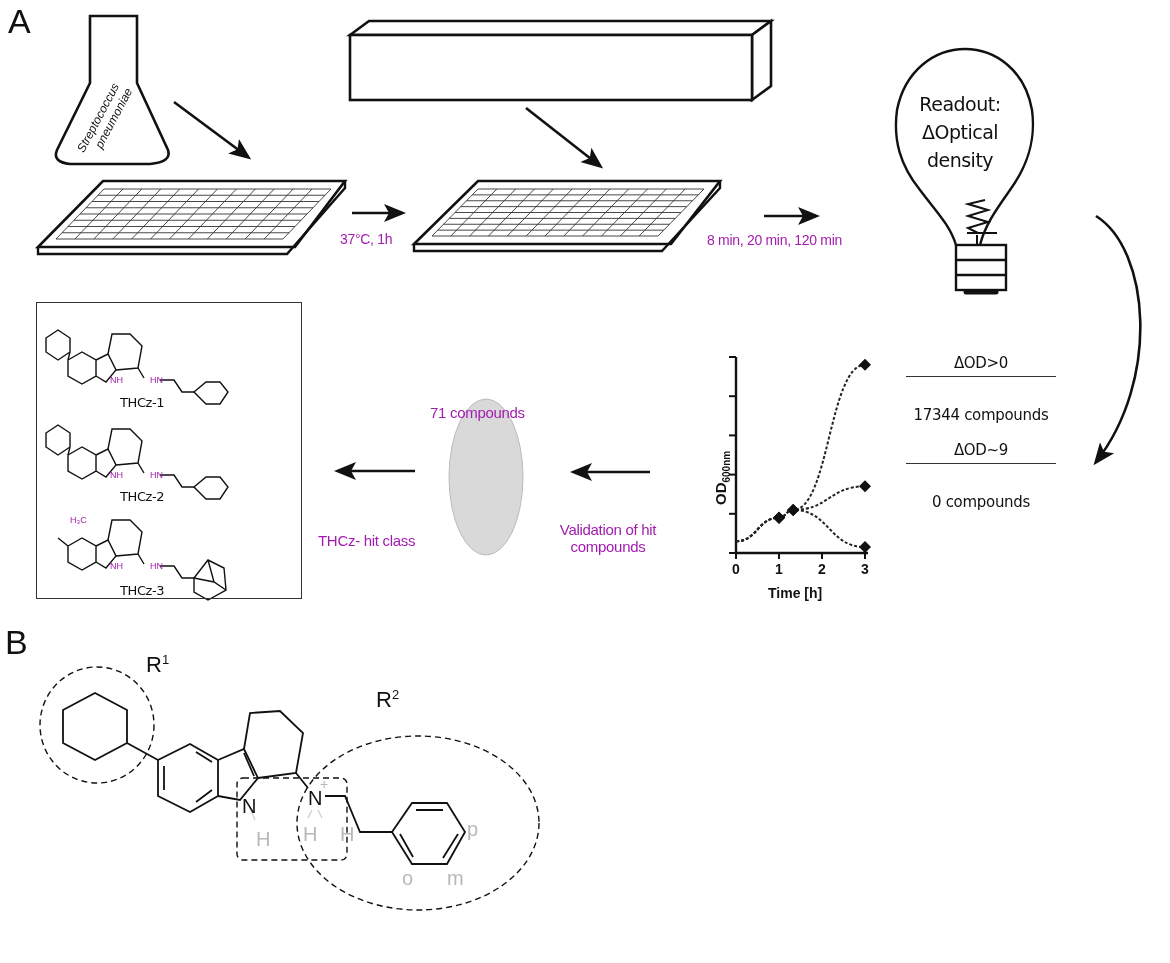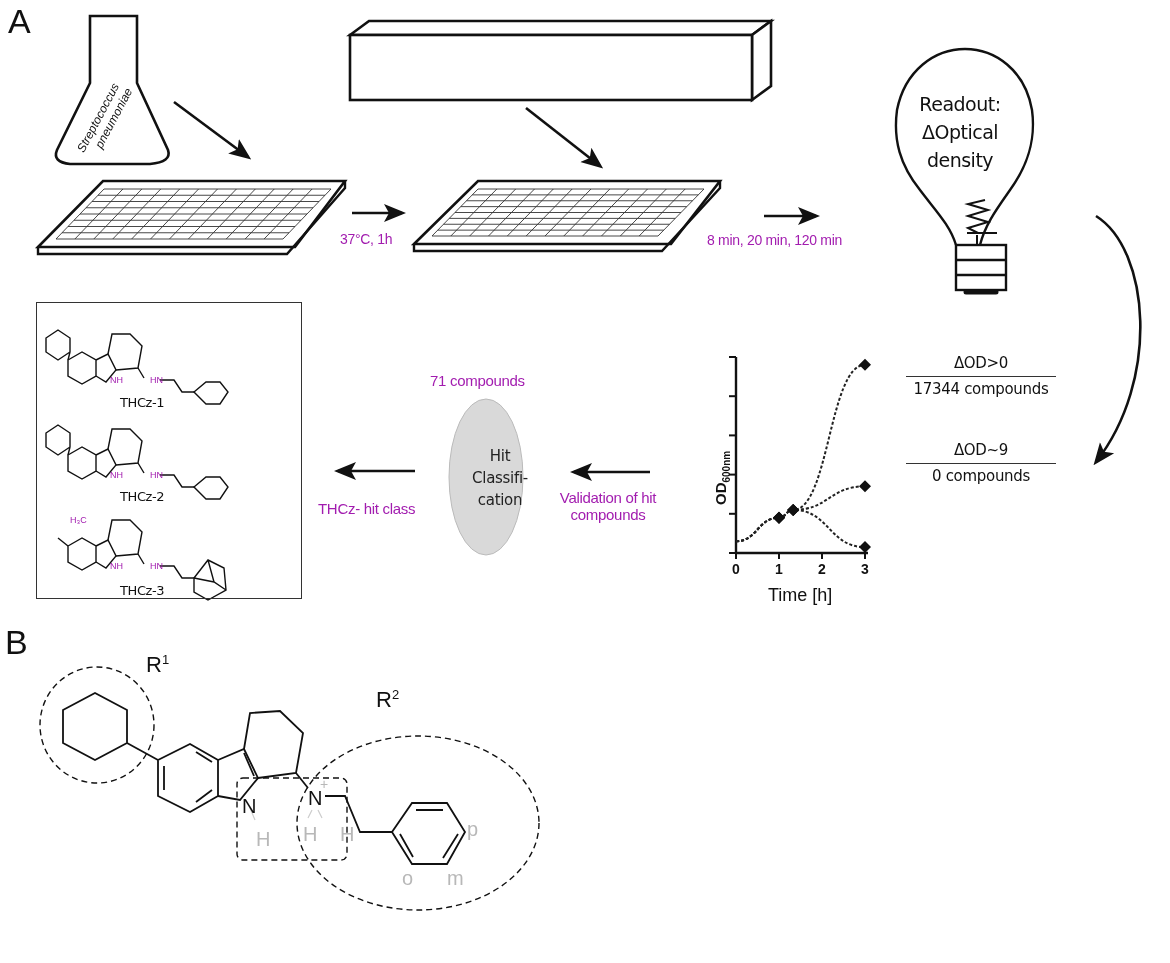--- a/index.html
+++ b/index.html
@@ -7,36 +7,36 @@
          font-family: "DejaVu Sans", sans-serif; color: #111; }
   .canvas { position: absolute; left: 0; top: 0; width: 1170px; height: 963px; }
   .footer-band { position: absolute; left: 0; top: 915px; width: 1170px; height: 48px; background: #fff; }
   .lbl { position: absolute; white-space: nowrap; color: #a21caf; font-family: Liberation Sans, sans-serif; }
   .panel-letter { position: absolute; font-family: "Liberation Sans", sans-serif; font-size: 34px; color: #111; }
   .box-title { position: absolute; left: 344px; top: 38px; width: 408px; text-align: center;
                font-size: 20px; line-height: 26px; font-family: "DejaVu Sans", sans-serif; letter-spacing: -0.5px; }
   .bulb-text { position: absolute; left: 905px; top: 90px; width: 110px; text-align: center;
                font-size: 19px; line-height: 28px; letter-spacing: -0.5px; }
   .small { font-size: 14px; letter-spacing: -0.3px; }
-  .mid { font-size: 15px; letter-spacing: -0.3px; }
+  .mid { font-size: 15px; letter-spacing: -0.3px; margin-top: 32px; }
   .frac { position: absolute; width: 150px; text-align: center; font-size: 15px; letter-spacing: -0.3px; }
   .frac .num { display: block; padding-bottom: 4px; border-bottom: 1.6px solid #333; }
-  .frac .den { display: block; padding-top: 3px; }
+  .frac .den { display: block; padding-top: 3px; margin-top: 26px; }
   .oval-text { position: absolute; left: 452px; top: 445px; width: 96px; text-align: center;
                font-size: 15px; line-height: 22px; color: #222; letter-spacing: -0.3px; }
   .struct-box { position: absolute; left: 36px; top: 302px; width: 266px; height: 297px;
                 border: 1.6px solid #333; box-sizing: border-box; }
   .cmpd-label { position: absolute; font-size: 13px; font-weight: normal; letter-spacing: -0.4px; }
   .atom { position: absolute; font-family: "Liberation Sans", sans-serif; font-size: 20px; color: #111; }
   .atom.grey { color: #b8b8b8; }
   .atom.small-grey { color: #b8b8b8; font-size: 14px; }
   .rgroup { position: absolute; font-family: "Liberation Sans", sans-serif; font-size: 22px; color: #111; }
   .rgroup sup { font-size: 13px; }
   .axis-tick { position: absolute; font-family: "Liberation Sans", sans-serif; font-weight: bold; font-size: 14px; }
-  .axis-title { position: absolute; font-family: "Liberation Sans", sans-serif; font-weight: normal; font-size: 18px; }
+  .axis-title { position: absolute; font-family: "Liberation Sans", sans-serif; font-weight: bold; font-size: 14px; }
   .ylab { position: absolute; font-family: "Liberation Sans", sans-serif; font-weight: bold; font-size: 15px;
           transform-origin: left top; transform: rotate(-90deg); }
   .ylab sub { font-size: 10px; }
   .flask-text { position: absolute; font-family: "Liberation Sans", sans-serif; font-style: italic; font-size: 12px;
                 transform-origin: left top; line-height: 14px; }
 </style>
 </head>
 <body>
 
 <div class="canvas">
@@ -253,25 +253,20 @@
       <div class="axis-tick" style="left: 818px; top: 561px;">2</div>
       <div class="axis-tick" style="left: 861px; top: 561px;">3</div>
     </div>
   <div class="axis-title" style="left:768px;top:585px">Time [h]</div>
 
   <div class="lbl mid" style="left:548px;top:489px;text-align:center;width:120px">
     <div>Validation of hit</div>
     <div>compounds</div>
   </div>
   <div class="lbl mid" style="left:430px;top:372px">71 compounds</div>
-  <div class="oval-text">
-    <div>Hit</div>
-    <div>Classifi-</div>
-    <div>cation</div>
-  </div>
   <div class="lbl mid" style="left:318px;top:500px">THCz- hit class</div>
 
   <div class="struct-box"></div>
   <div class="cmpd-label" style="left:120px;top:395px">THCz-1</div>
   <div class="cmpd-label" style="left:120px;top:489px">THCz-2</div>
   <div class="cmpd-label" style="left:120px;top:583px">THCz-3</div>
   <div class="lbl" style="left:110px;top:375px;font-size:9px">NH</div>
   <div class="lbl" style="left:150px;top:375px;font-size:9px">HN</div>
   <div class="lbl" style="left:110px;top:470px;font-size:9px">NH</div>
   <div class="lbl" style="left:150px;top:470px;font-size:9px">HN</div>

